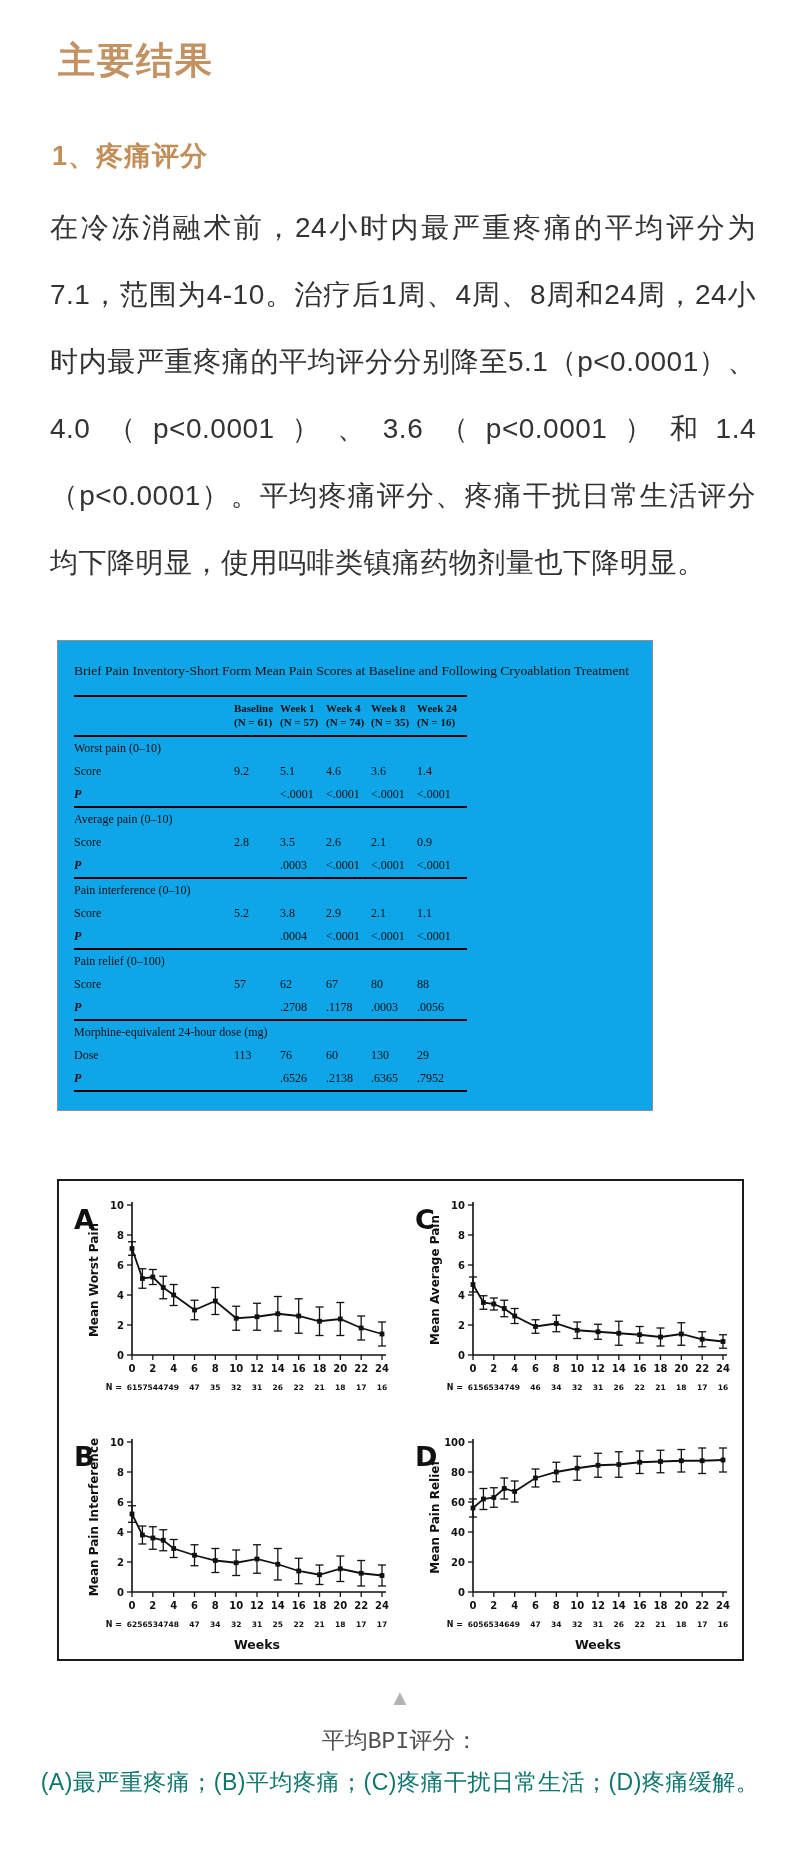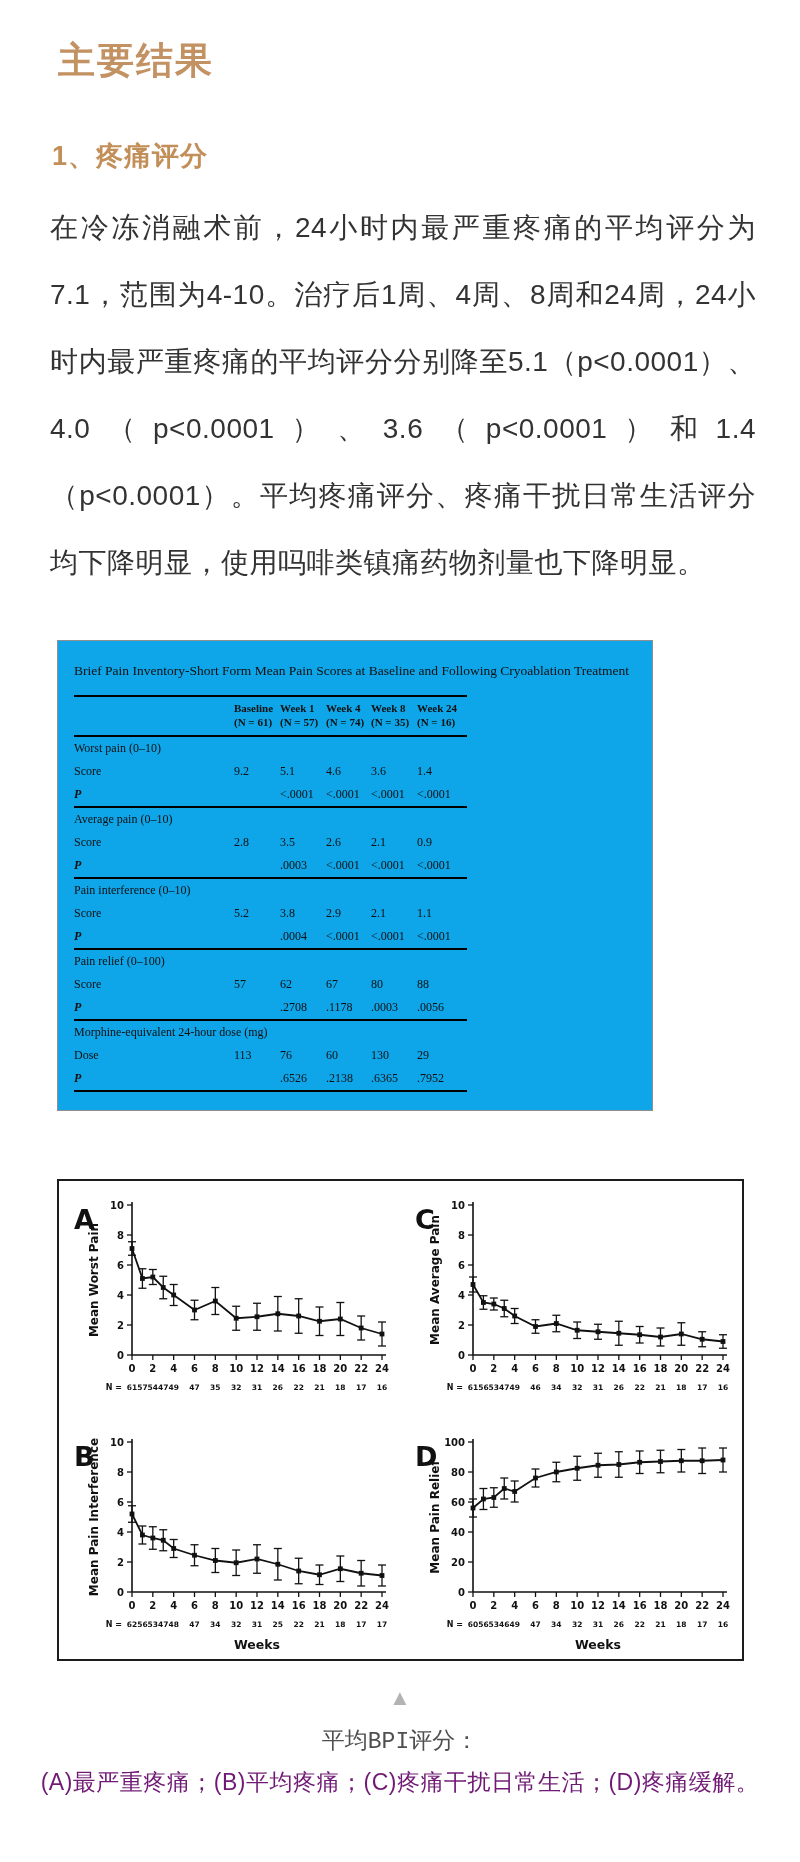--- a/index.html
+++ b/index.html
@@ -44,21 +44,21 @@
     box-sizing:border-box;margin:68px 0 0 7px;width:687px;height:482px;
     border:2px solid #1c1c1c;background:#fff;
     display:grid;grid-template-columns:1fr 1fr;grid-template-rows:1fr 1fr;
     padding:4px 0 0 0;
   }
   svg.chart{width:340px;height:236px;display:block;margin:0 auto;}
   
   .caption-wrap{padding:0 4px;}
   .caption-arrow{display:block;text-align:center;margin-top:26px;font-size:22px;color:#b3b3b3;line-height:1;}
   .caption-1{margin-top:16px;text-align:center;font-size:23px;color:#4f4f4f;font-family:Liberation Mono, monospace;}
-  .caption-2{margin-top:11px;text-align:center;font-size:23px;color:#701a75;letter-spacing:.5px;}
+  .caption-2{margin-top:11px;text-align:center;font-size:23px;color:#0f766e;letter-spacing:.5px;}
 </style>
 </head>
 <body>
 
 <div class="content">
   <div class="main-heading">主要结果</div>
   <div class="section-heading">1、疼痛评分</div>
   <p class="body-paragraph">在冷冻消融术前，24小时内最严重疼痛的平均评分为7.1，范围为4-10。治疗后1周、4周、8周和24周，24小时内最严重疼痛的平均评分分别降至5.1（p&lt;0.0001）、4.0（p&lt;0.0001）、3.6（p&lt;0.0001）和1.4（p&lt;0.0001）。平均疼痛评分、疼痛干扰日常生活评分均下降明显，使用吗啡类镇痛药物剂量也下降明显。</p>
 
   <div class="table-box">

